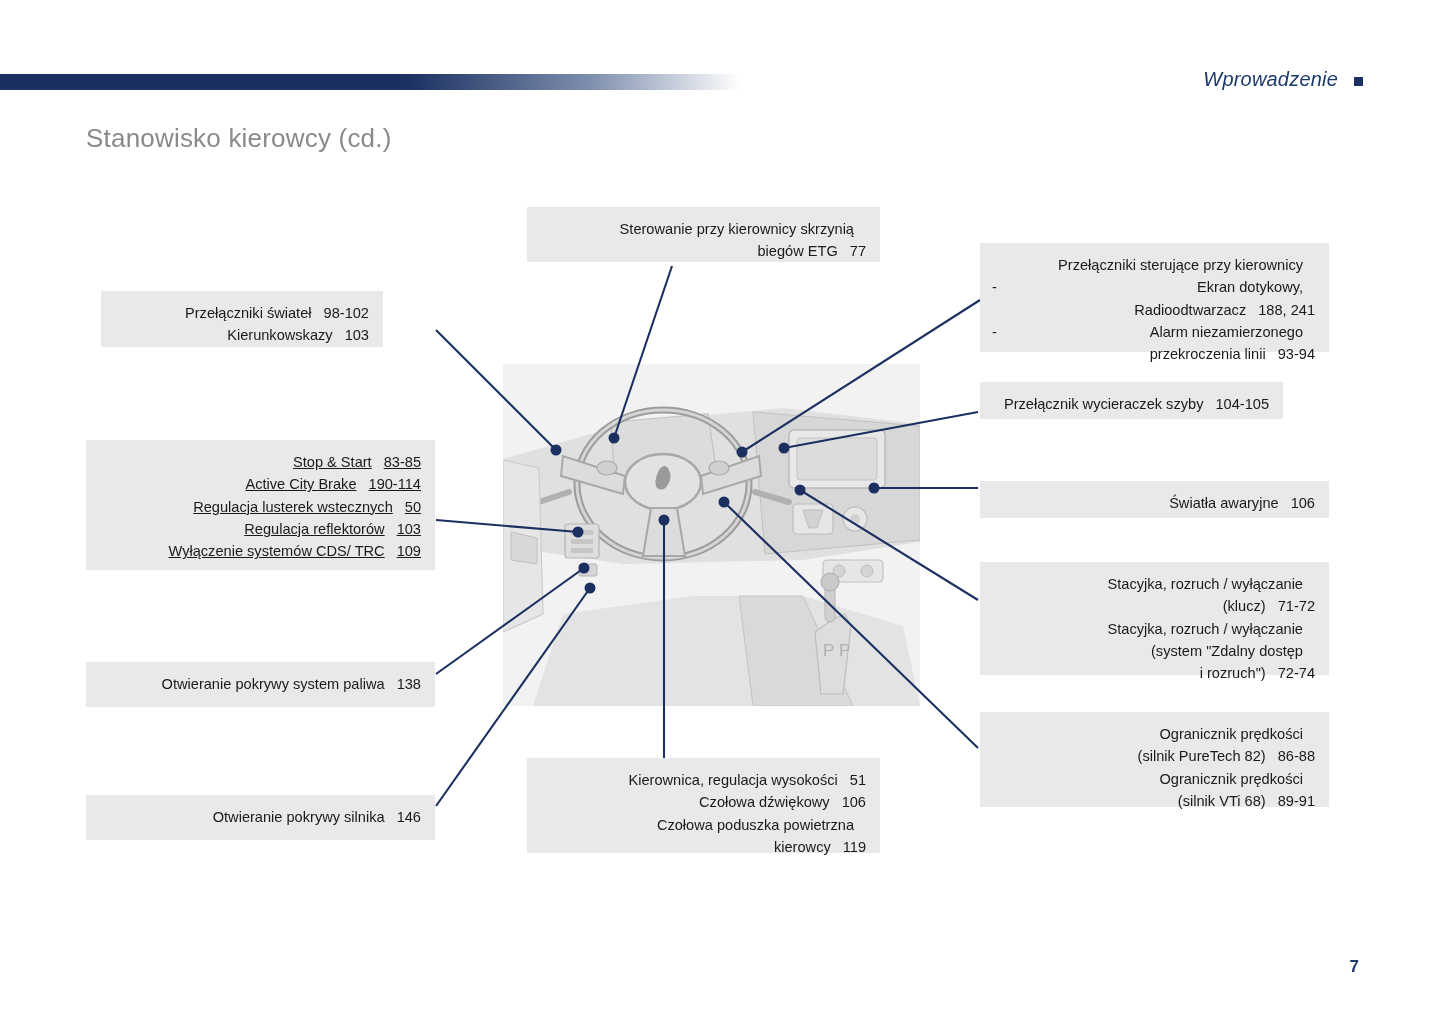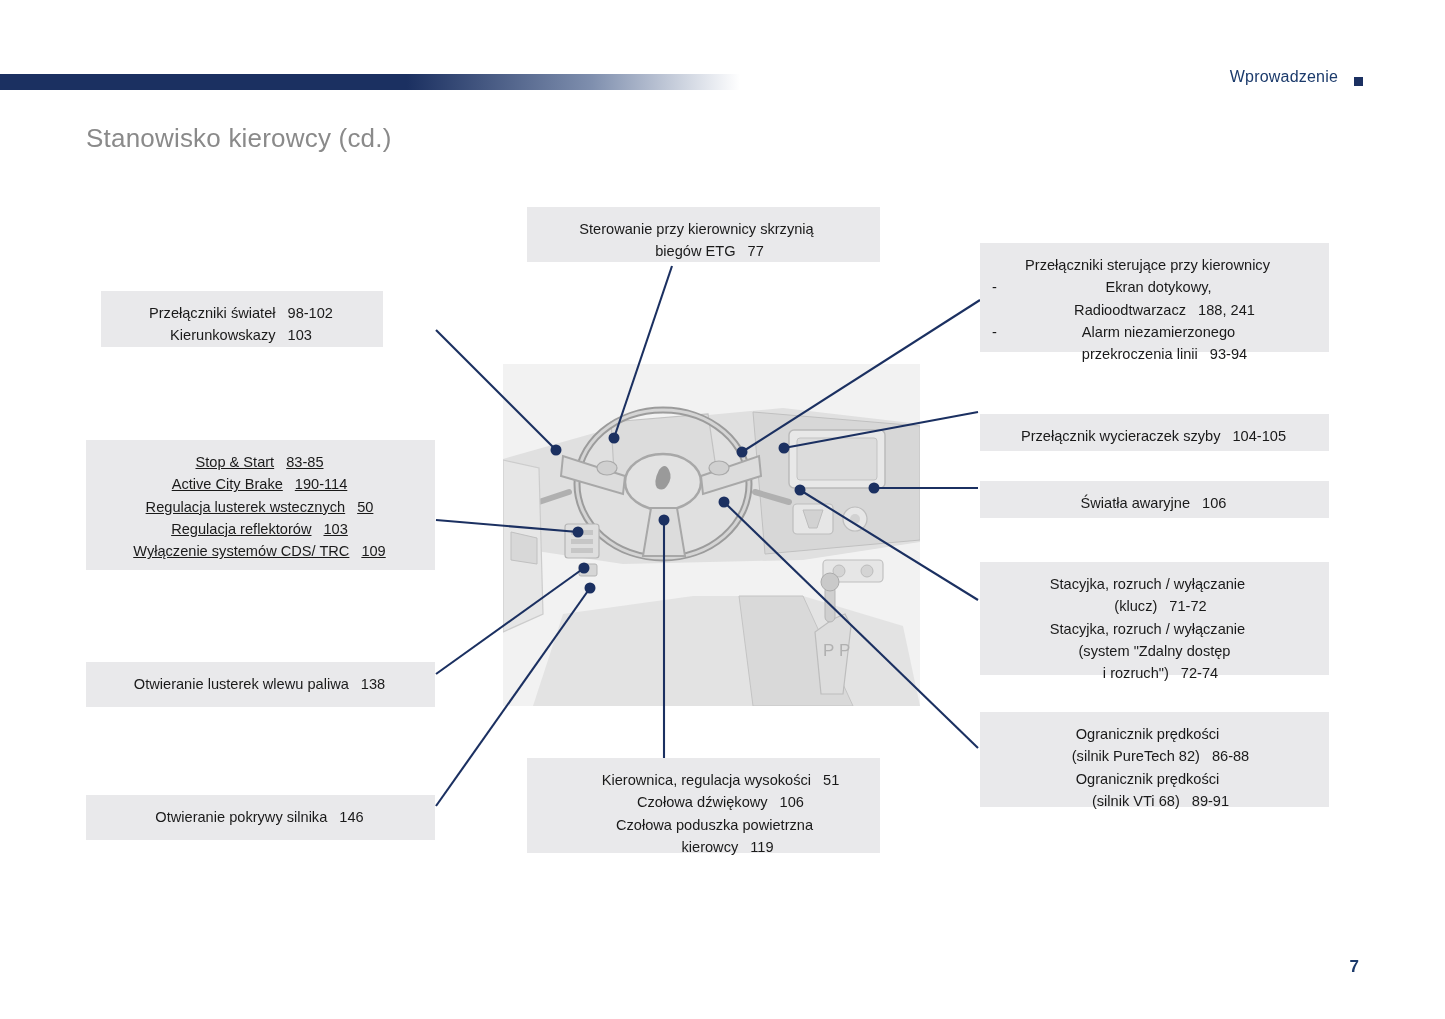--- a/index.html
+++ b/index.html
@@ -21,23 +21,24 @@
     left: 0;
     top: 74px;
     width: 740px;
     height: 16px;
     background: linear-gradient(to right, #1b3061 0%, #1b3061 55%, #7f8fae 80%, #ffffff 100%);
   }
   .header-title {
     position: absolute;
     right: 107px;
     top: 68px;
-    font-size: 16px;
+    font-size: 20px;
     color: #1b3a6b;
     letter-spacing: 0.2px;
+    font-style: italic;
   }
   .header-square {
     position: absolute;
     right: 82px;
     top: 77px;
     width: 9px;
     height: 9px;
     background: #1b3061;
   }
   .page-title {
@@ -63,21 +64,21 @@
     position: absolute;
     background: #e9e9eb;
     box-sizing: border-box;
     padding: 11px 14px 12px 12px;
     font-size: 14.6px;
     color: #1a1a1a;
     line-height: 1.53;
   }
   .row {
     display: flex;
-    justify-content: center;
+    justify-content: flex-end;
     align-items: baseline;
     white-space: nowrap;
   }
   .row .lbl { padding-right: 12px; }
   .row .pg { text-align: right; }
   .indent { padding-left: 14px; }
   .dashrow { display: flex; }
   .dashrow .dash { width: 22px; flex: 0 0 22px; }
   .dashrow .body { flex: 1 1 auto; }
 
@@ -251,21 +252,21 @@
           <span class="lbl">Alarm niezamierzonego</span>
         </div>
         <div class="row">
           <span class="lbl">przekroczenia linii</span>
           <span class="pg">93-94</span>
         </div>
       </span>
     </div>
   </div>
 
-  <div class="box" style="left:980px; top:414px; width:349px; height:37px;">
+  <div class="box" style="left:980px; top:382px; width:303px; height:37px;">
     <div class="row">
       <span class="lbl">Przełącznik wycieraczek szyby</span>
       <span class="pg">104-105</span>
     </div>
   </div>
 
   <div class="box" style="left:980px; top:481px; width:349px; height:37px;">
     <div class="row">
       <span class="lbl">Światła awaryjne</span>
       <span class="pg">106</span>
@@ -310,21 +311,21 @@
       <span class="lbl">(system "Zdalny dostęp</span>
     </div>
     <div class="row indent">
       <span class="lbl">i rozruch")</span>
       <span class="pg">72-74</span>
     </div>
   </div>
 
   <div class="box" style="left:86px; top:662px; width:349px; height:45px;">
     <div class="row">
-      <span class="lbl">Otwieranie lusterek wlewu paliwa</span>
+      <span class="lbl">Otwieranie pokrywy system paliwa</span>
       <span class="pg">138</span>
     </div>
   </div>
 
   <div class="box" style="left:980px; top:712px; width:349px; height:95px;">
     <div class="row">
       <span class="lbl">Ogranicznik prędkości</span>
     </div>
     <div class="row indent">
       <span class="lbl">(silnik PureTech 82)</span>

